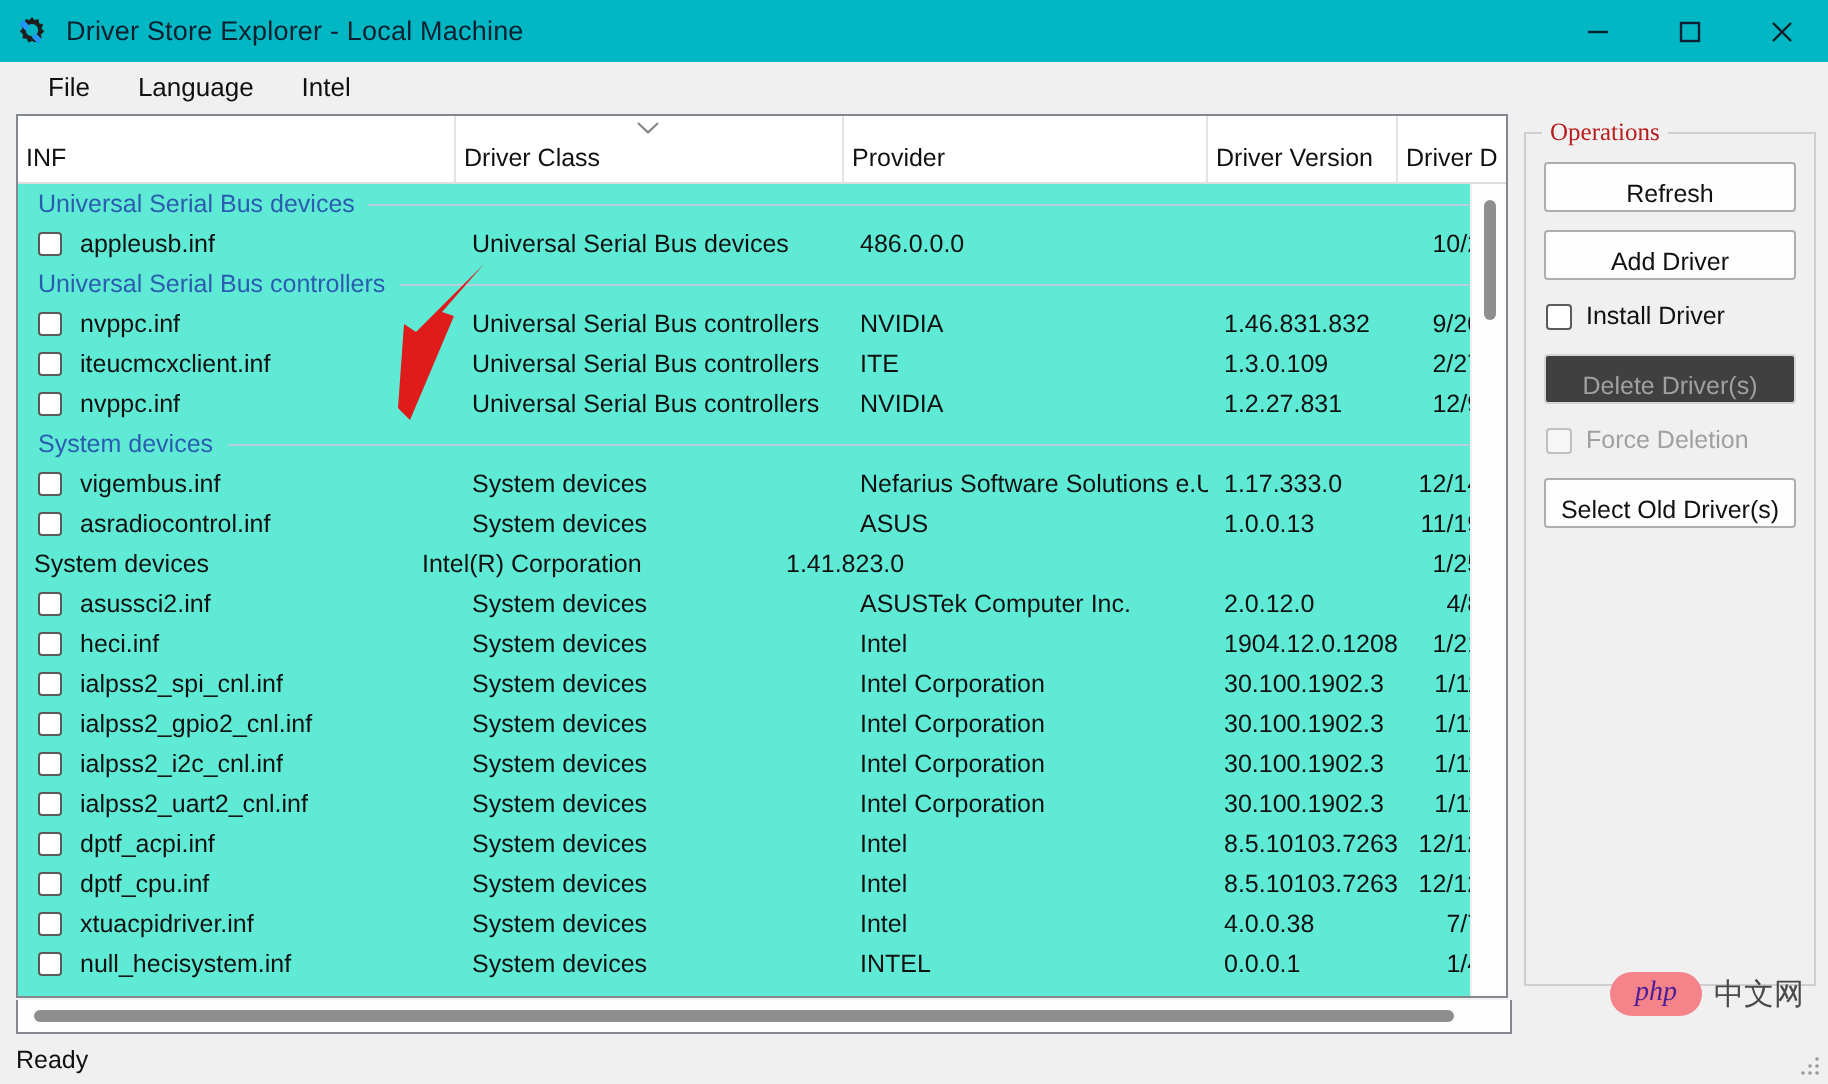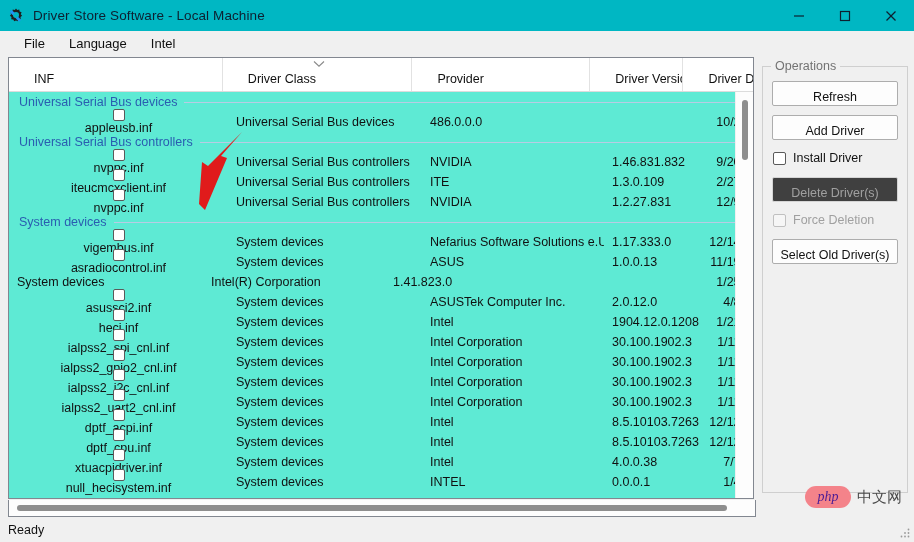--- a/index.html
+++ b/index.html
@@ -107,21 +107,21 @@
     background: #ffffff;
     border-bottom: 1px solid #dcdcdc;
     display: flex;
     flex: 0 0 auto;
     position: relative;
     box-sizing: border-box;
   }
   .lv-col {
     display: flex;
     align-items: flex-end;
-    padding: 0 0 5px 25px;
+    padding: 0 0 5px 4px;
     font-size: 12.5px;
     color: #111;
     box-sizing: border-box;
     border-right: 1px solid #e2e2e2;
     position: relative;
     cursor: default;
     overflow: hidden;
     white-space: nowrap;
   }
   .lv-col.c-inf { width: 219px; }
@@ -170,21 +170,21 @@
     box-sizing: border-box;
   }
   .cell {
     box-sizing: border-box;
     padding-left: 8px;
     font-size: 12.5px;
     color: #111;
     white-space: nowrap;
     overflow: hidden;
   }
-  .cell.c-inf { width: 219px; display: flex; align-items: center; padding-left: 0; flex-direction: column; }
+  .cell.c-inf { width: 219px; display: flex; align-items: center; padding-left: 0; }
   .cell.c-class { width: 194px; }
   .cell.c-prov { width: 182px; }
   .cell.c-ver { width: 95px; }
   .cell.c-date { flex: 1 1 auto; text-align: right; padding-right: 2px; overflow: hidden; }
   .chk {
     width: 12px;
     height: 12px;
     border: 1px solid #5a5a5a;
     border-radius: 2px;
     background: #fff;
@@ -258,22 +258,23 @@
     border: 1px solid #cfcfcf;
     box-sizing: border-box;
   }
   .gb-title {
     position: absolute;
     top: -8px;
     left: 8px;
     background: #f0f0f0;
     padding: 0 4px;
     font-size: 12.5px;
-    color: #737373;
+    color: #b91c1c;
     white-space: nowrap;
+    font-family: Liberation Serif, serif;
   }
   .gb-inner {
     padding: 14px 9px 0 9px;
   }
   .btn {
     display: block;
     width: 100%;
     height: 25px;
     line-height: 23px;
     text-align: center;
@@ -382,21 +383,21 @@
 
 <div class="window">
 
   <div class="titlebar">
     <svg class="title-icon" viewBox="0 0 20 20">
       <path d="M10 1.6 11.4 3.3 13.6 2.8 14 5.1 16.2 5.9 15.3 8 16.8 9.7 15 11.2 15.3 13.5 13 13.8 12 15.9 10 15 8 15.9 7 13.8 4.7 13.5 5 11.2 3.2 9.7 4.7 8 3.8 5.9 6 5.1 6.4 2.8 8.6 3.3z" fill="#1f1f1f"></path>
       <circle cx="10" cy="9" r="3.4" fill="#00b7c3"></circle>
       <path d="M5.2 3.2 8.8 6.6 6.4 9.2 3 5.6z" fill="#2196f3"></path>
       <path d="M12 10.5 15.6 14.1 13.4 16.4 9.8 12.9z" fill="#2196f3"></path>
     </svg>
-    <div class="title-text">Driver Store Software - Local Machine</div>
+    <div class="title-text">Driver Store Explorer - Local Machine</div>
     <div class="win-buttons">
       <div class="win-btn">
         <svg width="12" height="12" viewBox="0 0 12 12">
           <line x1="1" y1="6" x2="11" y2="6" stroke="#0d2030" stroke-width="1.2"></line>
         </svg>
       </div>
       <div class="win-btn">
         <svg width="12" height="12" viewBox="0 0 12 12">
           <rect x="1.5" y="1.5" width="9" height="9" fill="none" stroke="#0d2030" stroke-width="1.2"></rect>
         </svg>

